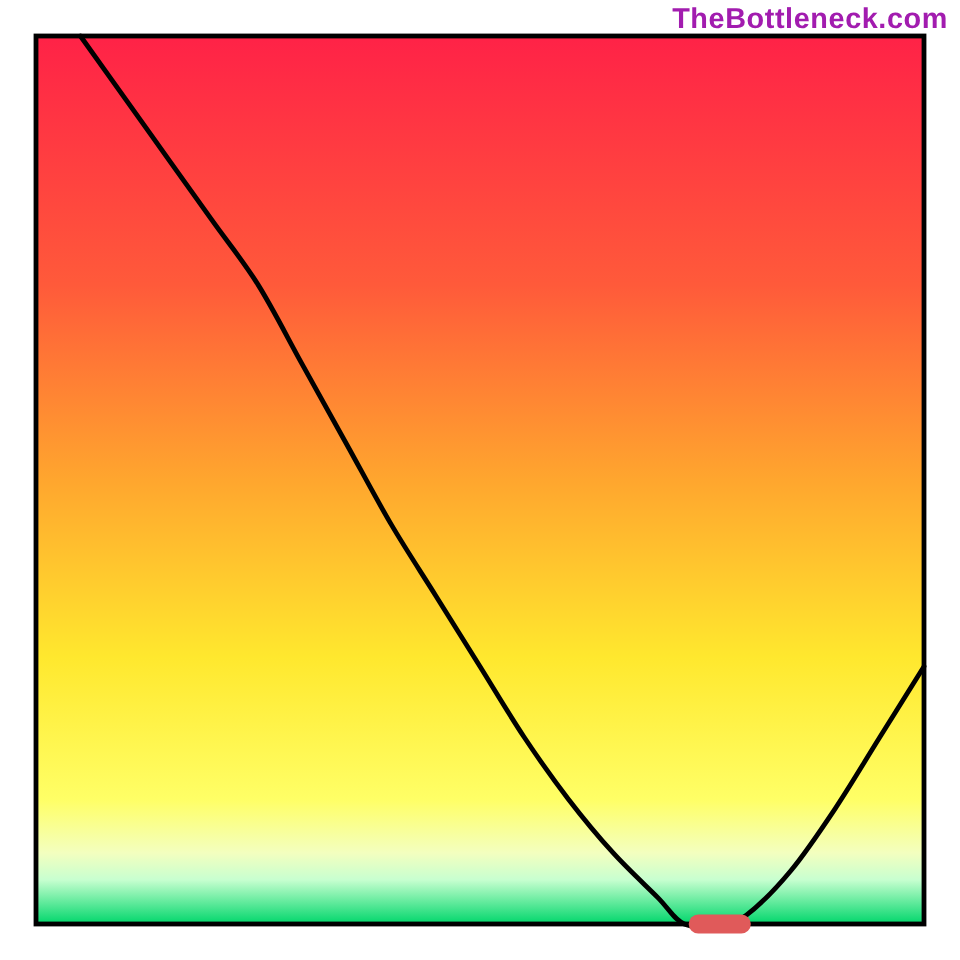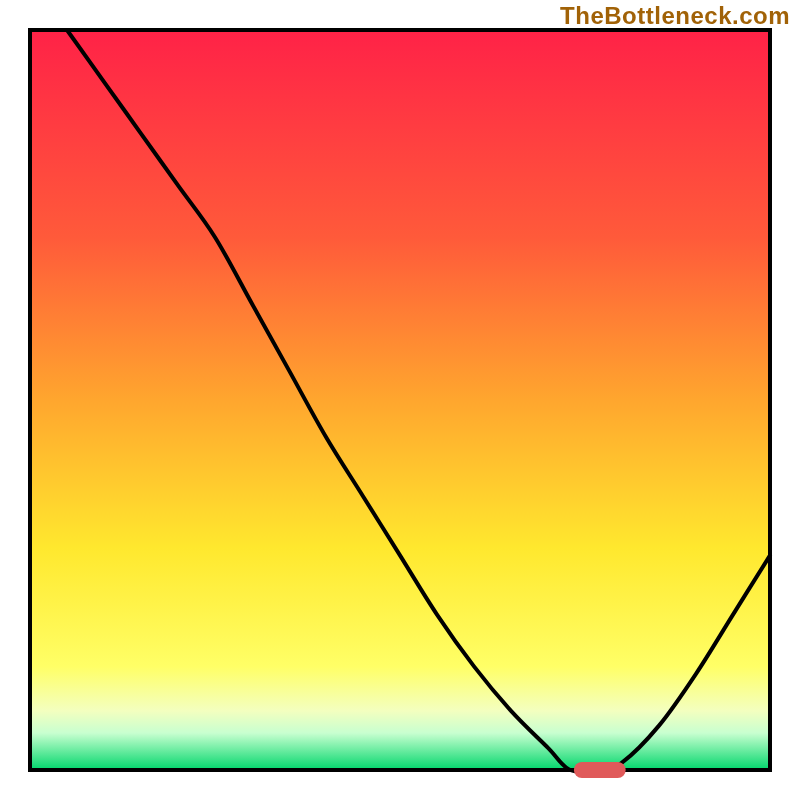--- a/index.html
+++ b/index.html
@@ -14,21 +14,21 @@
     position: relative;
     width: 800px;
     height: 800px;
   }
   .watermark {
     position: absolute;
     top: 2px;
     right: 10px;
     font-size: 24px;
     font-weight: bold;
-    color: #a16207;
+    color: #a21caf;
     letter-spacing: 0.5px;
     z-index: 20;
   }
   svg.chart {
     position: absolute;
     top: 0;
     left: 0;
     width: 800px;
     height: 800px;
   }

